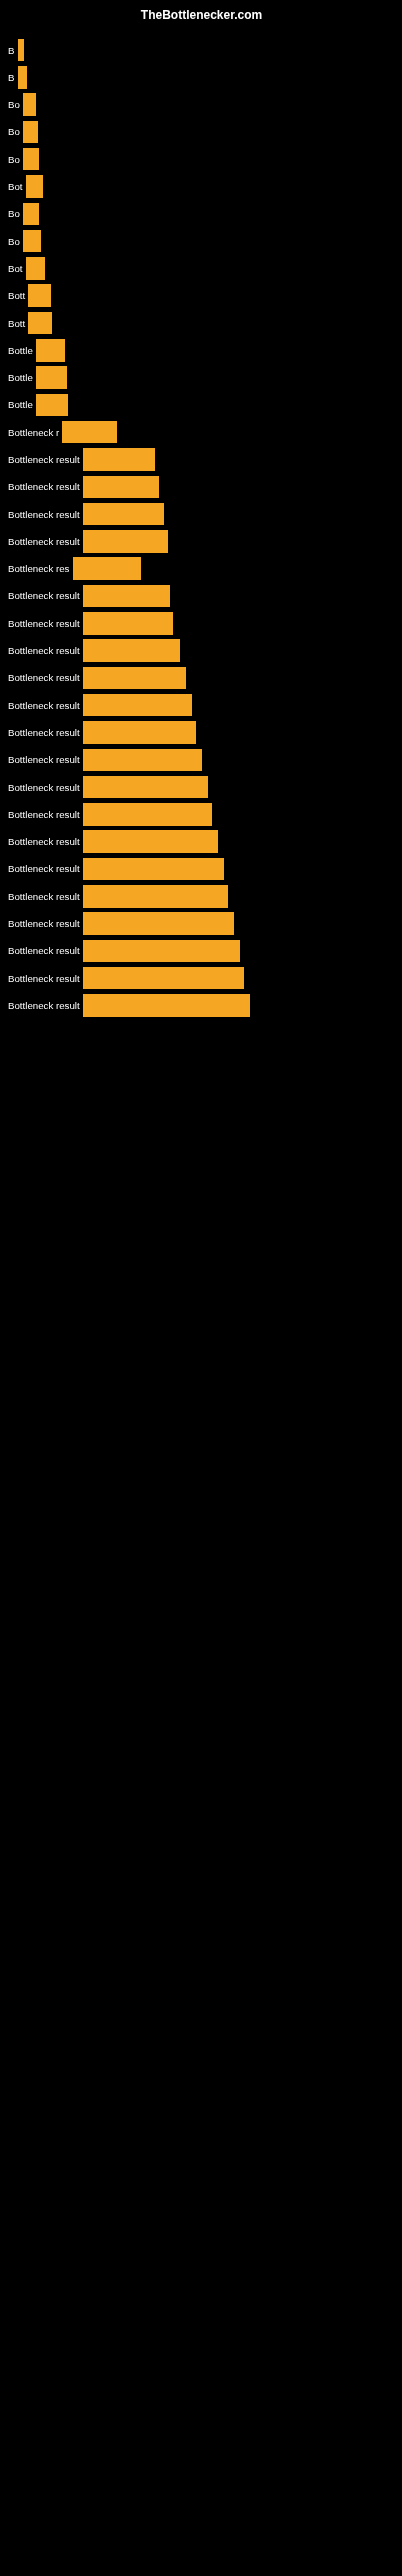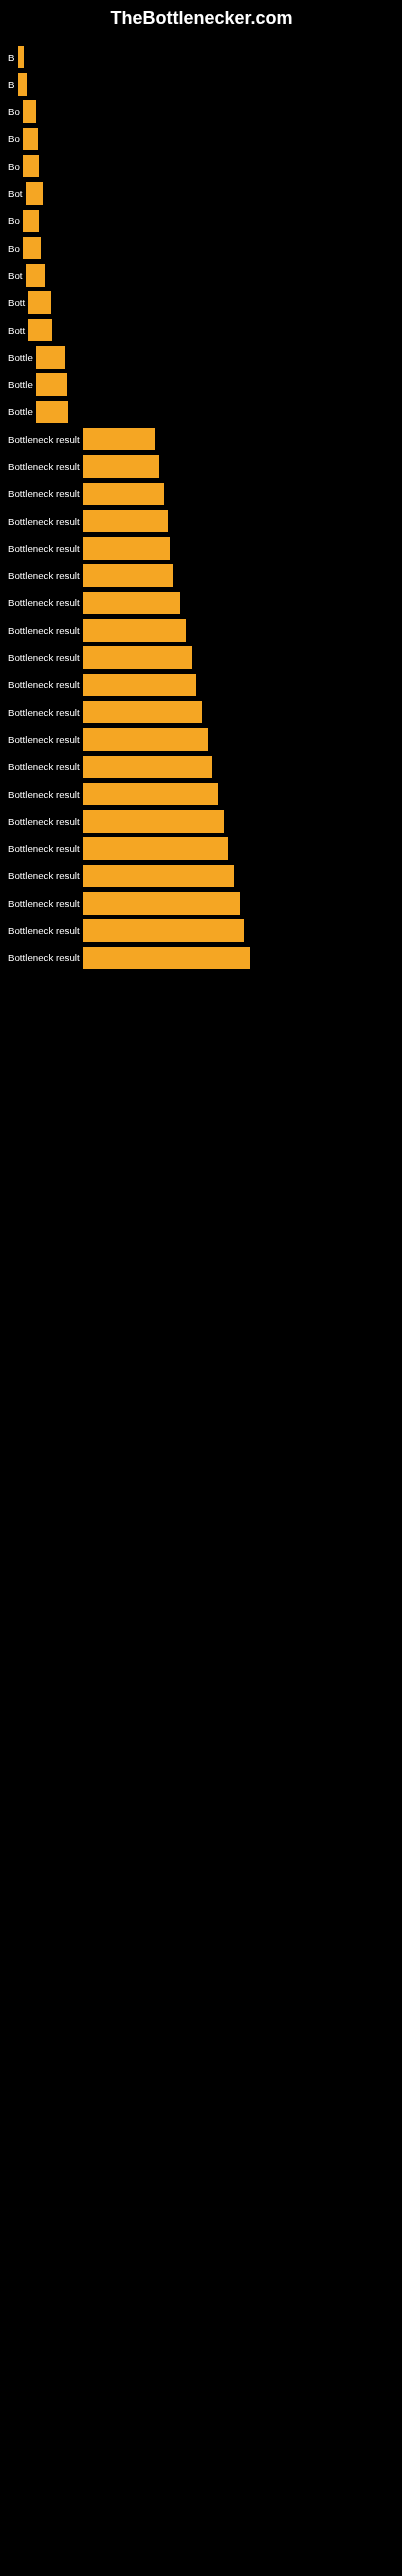--- a/index.html
+++ b/index.html
@@ -10,21 +10,21 @@
     body {
       background-color: #000;
       width: 403px;
       min-height: 2576px;
       font-family: Arial, sans-serif;
       position: relative;
       overflow-x: hidden;
     }
     .site-title {
       color: #fff;
-      font-size: 18px;
+      font-size: 12px;
       text-align: center;
       padding: 8px 0 4px 0;
       font-weight: bold;
     }
     .bar-item {
       display: flex;
       align-items: center;
       margin: 4.8px 0;
       padding: 0 8px;
     }
@@ -103,36 +103,44 @@
     </div>
     <div class="bar-item">
       <span class="bar-label">Bottle</span>
       <div class="bar" style="width: 31px;"></div>
     </div>
     <div class="bar-item">
       <span class="bar-label">Bottle</span>
       <div class="bar" style="width: 32px;"></div>
     </div>
     <div class="bar-item">
+      <span class="bar-label">Bottleneck r</span>
+      <div class="bar" style="width: 55px;"></div>
+    </div>
+    <div class="bar-item">
       <span class="bar-label">Bottleneck result</span>
       <div class="bar" style="width: 72px;"></div>
     </div>
     <div class="bar-item">
       <span class="bar-label">Bottleneck result</span>
       <div class="bar" style="width: 76px;"></div>
     </div>
     <div class="bar-item">
       <span class="bar-label">Bottleneck result</span>
       <div class="bar" style="width: 81px;"></div>
     </div>
     <div class="bar-item">
       <span class="bar-label">Bottleneck result</span>
       <div class="bar" style="width: 85px;"></div>
     </div>
     <div class="bar-item">
+      <span class="bar-label">Bottleneck res</span>
+      <div class="bar" style="width: 68px;"></div>
+    </div>
+    <div class="bar-item">
       <span class="bar-label">Bottleneck result</span>
       <div class="bar" style="width: 87px;"></div>
     </div>
     <div class="bar-item">
       <span class="bar-label">Bottleneck result</span>
       <div class="bar" style="width: 90px;"></div>
     </div>
     <div class="bar-item">
       <span class="bar-label">Bottleneck result</span>
       <div class="bar" style="width: 97px;"></div>

